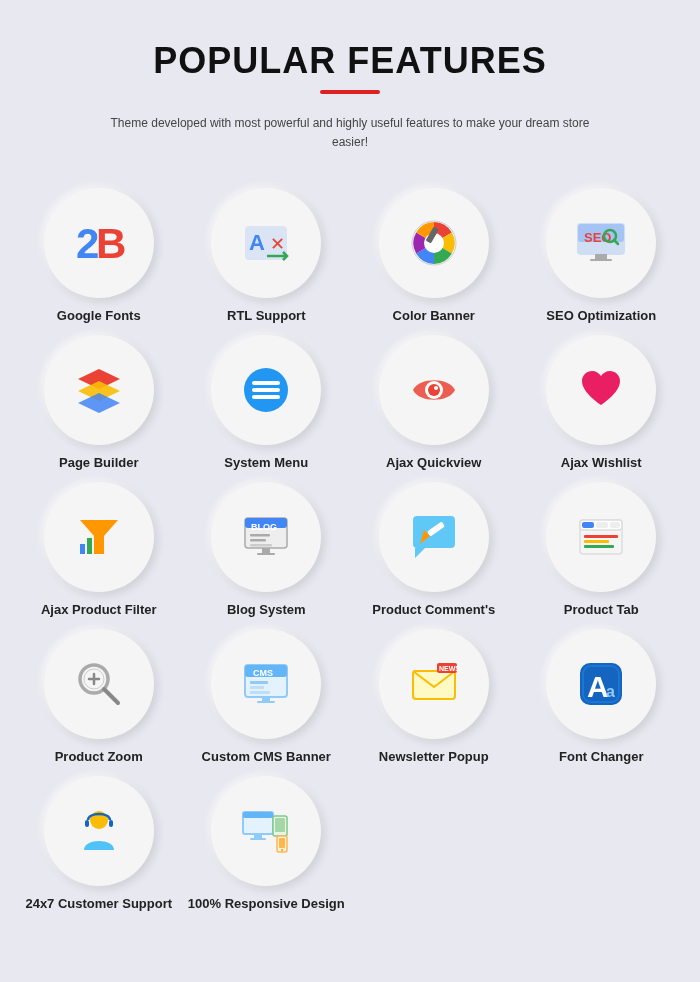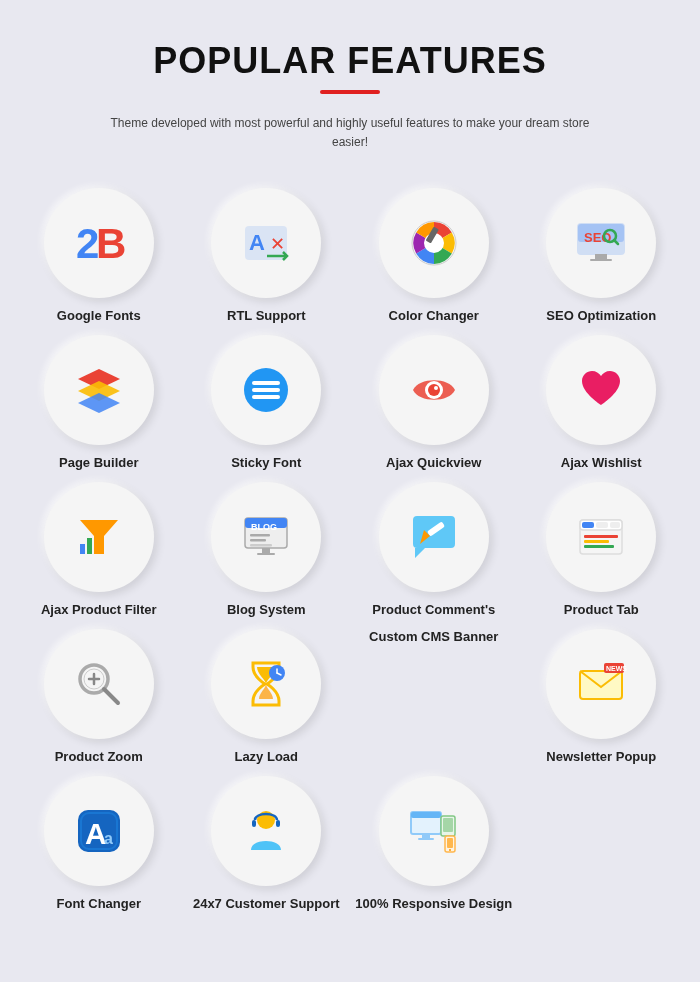--- a/index.html
+++ b/index.html
@@ -116,21 +116,21 @@
         <path d="M29 29 L46.8 18.5 A21 21 0 0 1 46.8 39.5 Z" fill="#FBBC04"></path>
         <path d="M29 29 L46.8 39.5 A21 21 0 0 1 29 50 Z" fill="#34A853"></path>
         <path d="M29 29 L29 50 A21 21 0 0 1 11.2 39.5 Z" fill="#4285F4"></path>
         <path d="M29 29 L11.2 39.5 A21 21 0 0 1 11.2 18.5 Z" fill="#9C27B0"></path>
         <path d="M29 29 L11.2 18.5 A21 21 0 0 1 29 8 Z" fill="#FF9800"></path>
         <circle cx="29" cy="29" r="10" fill="white"></circle>
 
         <rect x="24" y="14" width="6" height="16" rx="1" fill="#666" transform="rotate(30 29 22)"></rect>
       </svg>
     </div>
-    <span class="feature-label">Color Changer</span>
+    <span class="feature-label">Color Banner</span>
   </div>
 
   <div class="feature-item">
     <div class="feature-circle">
       <svg class="icon-svg" viewBox="0 0 58 58" xmlns="http://www.w3.org/2000/svg">
 
         <rect x="6" y="10" width="46" height="30" rx="3" fill="#4285F4" opacity="0.2" stroke="#4285F4" stroke-width="2"></rect>
         <rect x="6" y="10" width="46" height="18" rx="3" fill="#4285F4" opacity="0.3"></rect>
         <rect x="23" y="40" width="12" height="5" fill="#aaa"></rect>
         <rect x="18" y="45" width="22" height="2" rx="1" fill="#aaa"></rect>
@@ -158,21 +158,21 @@
 
   <div class="feature-item">
     <div class="feature-circle">
       <svg class="icon-svg" viewBox="0 0 58 58" xmlns="http://www.w3.org/2000/svg">
         <circle cx="29" cy="29" r="22" fill="#2196F3"></circle>
         <rect x="15" y="20" width="28" height="4" rx="2" fill="white"></rect>
         <rect x="15" y="27" width="28" height="4" rx="2" fill="white"></rect>
         <rect x="15" y="34" width="28" height="4" rx="2" fill="white"></rect>
       </svg>
     </div>
-    <span class="feature-label">Sticky Font</span>
+    <span class="feature-label">System Menu</span>
   </div>
 
   <div class="feature-item">
     <div class="feature-circle">
       <svg class="icon-svg" viewBox="0 0 58 58" xmlns="http://www.w3.org/2000/svg">
 
         <path d="M8 29 C14 16 44 16 50 29 C44 42 14 42 8 29Z" fill="#EA4335" opacity="0.85"></path>
         <circle cx="29" cy="29" r="9" fill="white"></circle>
         <circle cx="29" cy="29" r="6" fill="#EA4335"></circle>
         <circle cx="31" cy="27" r="2" fill="white"></circle>
@@ -261,37 +261,36 @@
         <circle cx="24" cy="24" r="14" fill="none" stroke="#aaa" stroke-width="3.5"></circle>
         <circle cx="24" cy="24" r="10" fill="none" stroke="#ccc" stroke-width="1"></circle>
         <line x1="34" y1="34" x2="48" y2="48" stroke="#888" stroke-width="4" stroke-linecap="round"></line>
         <line x1="19" y1="24" x2="29" y2="24" stroke="#888" stroke-width="2.5" stroke-linecap="round"></line>
         <line x1="24" y1="19" x2="24" y2="29" stroke="#888" stroke-width="2.5" stroke-linecap="round"></line>
       </svg>
     </div>
     <span class="feature-label">Product Zoom</span>
   </div>
 
-  <div class="feature-item">
-    <div class="feature-circle">
-      <svg class="icon-svg" viewBox="0 0 58 58" xmlns="http://www.w3.org/2000/svg">
-
-        <path d="M16 8 L42 8 L42 12 C42 22 30 29 30 29 C30 29 42 36 42 46 L42 50 L16 50 L16 46 C16 36 28 29 28 29 C28 29 16 22 16 12 Z" fill="none" stroke="#FBBC04" stroke-width="3"></path>
-        <path d="M20 12 C20 19 29 25 29 29 C29 25 38 19 38 12 Z" fill="#FBBC04"></path>
-        <path d="M22 44 C22 38 29 33 29 29 C29 33 36 38 36 44 Z" fill="#FF9800" opacity="0.7"></path>
-
-        <circle cx="40" cy="18" r="8" fill="#4285F4"></circle>
-        <line x1="40" y1="14" x2="40" y2="18" stroke="white" stroke-width="1.5" stroke-linecap="round"></line>
-        <line x1="40" y1="18" x2="44" y2="20" stroke="white" stroke-width="1.5" stroke-linecap="round"></line>
-      </svg>
-    </div>
-    <span class="feature-label">Lazy Load</span>
-  </div>
-
-  <div class="feature-item">
+
+  <div class="feature-item">
+    <div class="feature-circle">
+      <svg class="icon-svg" viewBox="0 0 58 58" xmlns="http://www.w3.org/2000/svg">
+
+        <rect x="8" y="10" width="42" height="32" rx="3" fill="#E3F2FD" stroke="#90CAF9" stroke-width="2"></rect>
+        <rect x="8" y="10" width="42" height="12" rx="3" fill="#64B5F6"></rect>
+        <text x="16" y="21" font-size="9" font-weight="900" fill="white">CMS</text>
+        <rect x="13" y="26" width="18" height="3" rx="1" fill="#90CAF9"></rect>
+        <rect x="13" y="31" width="14" height="3" rx="1" fill="#BBDEFB"></rect>
+        <rect x="13" y="36" width="20" height="3" rx="1" fill="#BBDEFB"></rect>
+
+        <rect x="25" y="42" width="8" height="4" fill="#90CAF9"></rect>
+        <rect x="20" y="46" width="18" height="2" rx="1" fill="#90CAF9"></rect>
+      </svg>
+    </div>
     <span class="feature-label">Custom CMS Banner</span>
   </div>
 
   <div class="feature-item">
     <div class="feature-circle">
       <svg class="icon-svg" viewBox="0 0 58 58" xmlns="http://www.w3.org/2000/svg">
 
         <rect x="8" y="16" width="42" height="28" rx="3" fill="#FFF9C4" stroke="#FBBC04" stroke-width="2"></rect>
         <polyline points="8,16 29,32 50,16" fill="none" stroke="#FBBC04" stroke-width="2"></polyline>
 

